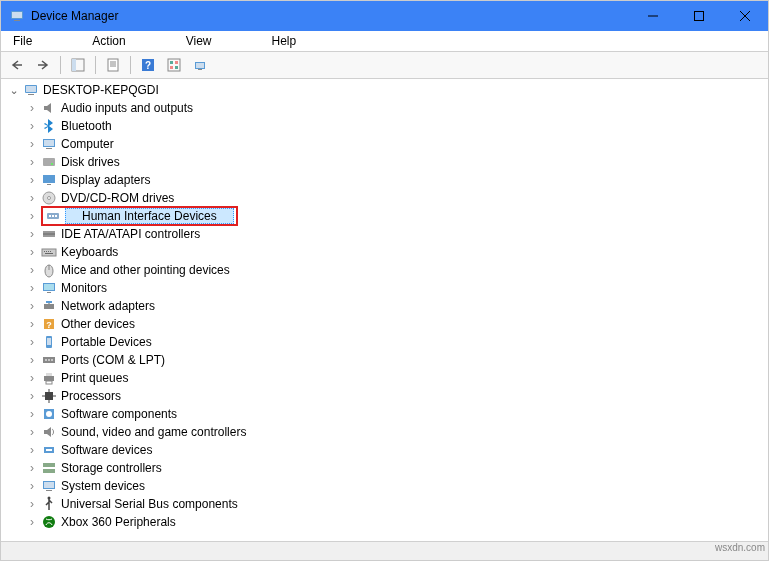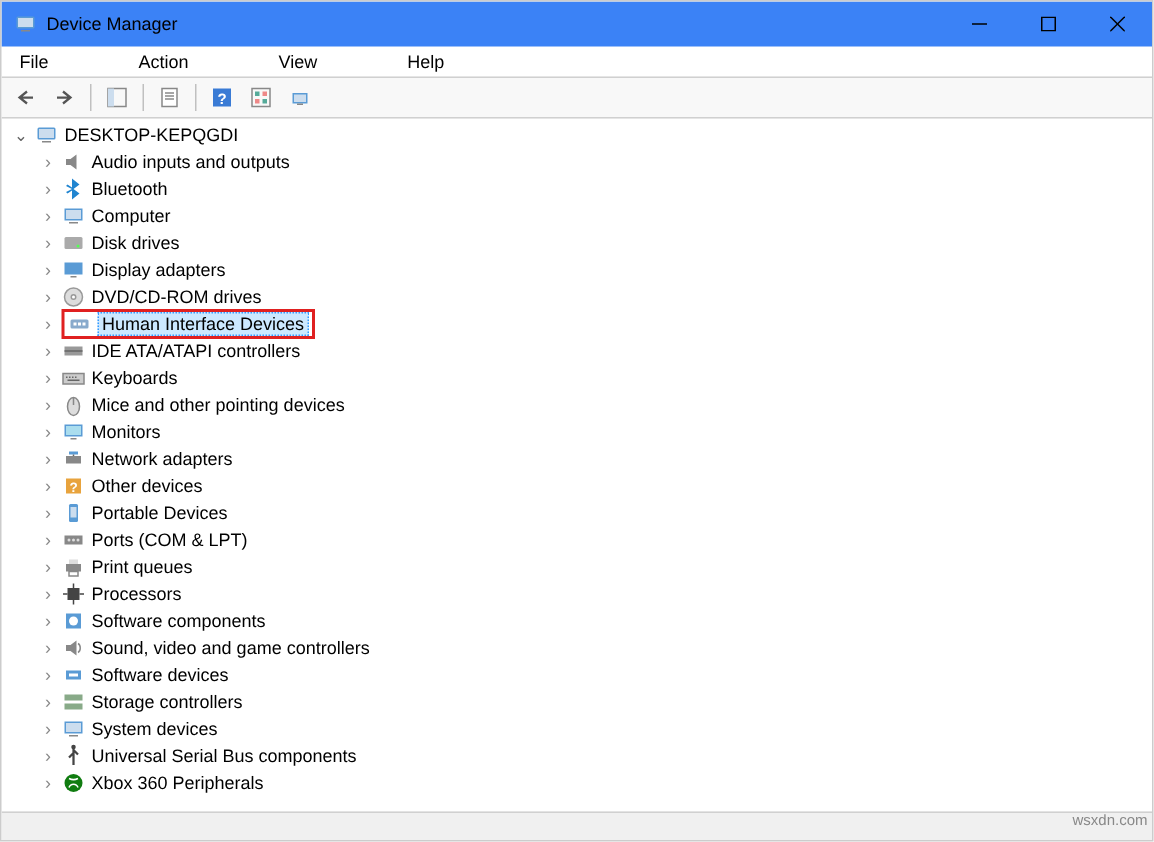--- a/index.html
+++ b/index.html
@@ -110,21 +110,21 @@
     .children { padding-left: 20px; }
     .highlighted-box {
       border: 2px solid #e02020;
       display: inline-flex;
       align-items: center;
       padding: 0 2px;
     }
     .highlighted-box .node-label {
       background: #cce8ff;
       border: 1px dotted #3399ff;
-      padding: 0 2px;
+      padding: 0 16px;
       color: #000;
     }
     .statusbar {
       height: 20px;
       border-top: 1px solid #d0d0d0;
       background: #f0f0f0;
       display:flex;
       justify-content:flex-end;
       align-items:flex-start;
       padding-right:3px;

